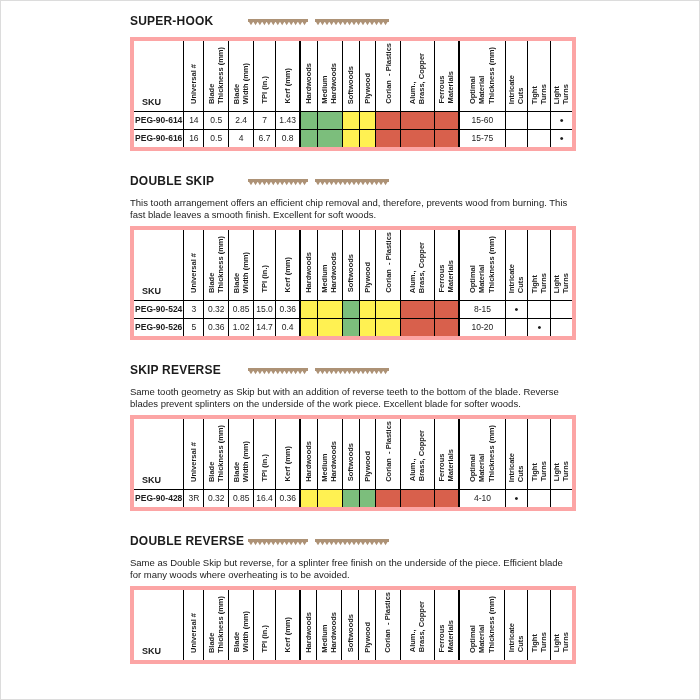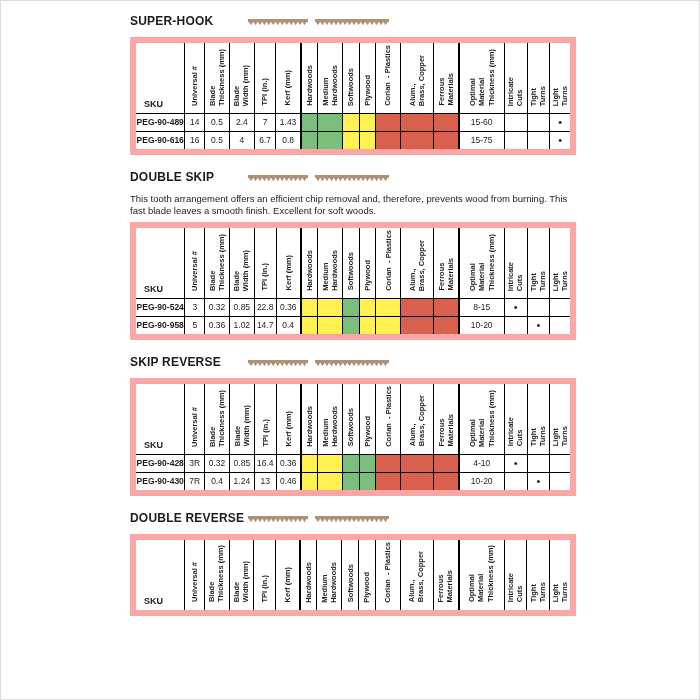--- a/index.html
+++ b/index.html
@@ -7,21 +7,21 @@
     width:700px;height:700px;background:#ffffff;
     font-family:"Liberation Sans",sans-serif;color:#1c1c1c;
     box-shadow:inset 0 0 0 1px #dcdcdc;overflow:hidden;
   }
   .page{padding:14px 124px 0 130px}
   section{margin:0}
   .title-row{display:flex;height:18px;margin-bottom:5px}
   .title-row h2{font-size:12px;margin:0;flex:0 0 118px;letter-spacing:.2px;font-weight:bold}
   .blades{display:flex;align-items:center}
   p.desc{font-size:9.5px;line-height:1.32;margin:0 0 4px;white-space:pre-line;max-width:446px}
-  table{border-collapse:collapse;table-layout:fixed;border:6px solid #fca5a5;margin-bottom:15px}
+  table{border-collapse:collapse;table-layout:fixed;border:4px solid #fca5a5;margin-bottom:23px}
   th,td{border:1px solid #000;overflow:hidden}
   th{height:52px;vertical-align:bottom;text-align:center;padding:2px 0 3px;background:#fff}
   .vtext{
     writing-mode:vertical-rl;transform:rotate(180deg);
     white-space:pre;font-size:7.5px;font-weight:bold;line-height:1.25;
     display:inline-block;text-align:left;
   }
   th.sku-h{font-size:9px;text-align:left;padding:0 0 4px 8px;font-weight:bold}
   td{height:17px;font-size:8.5px;text-align:center;padding:0;white-space:nowrap}
   td.sku-cell{font-weight:bold}
@@ -94,21 +94,21 @@
               <th><div class="vtext">Intricate
 Cuts</div></th>
               <th><div class="vtext">Tight
 Turns</div></th>
               <th><div class="vtext">Light
 Turns</div></th>
             </tr>
           </thead>
           <tbody>
             <tr>
-              <td class="sku-cell">PEG-90-489</td>
+              <td class="sku-cell">PEG-90-614</td>
               <td>14</td>
               <td>0.5</td>
               <td>2.4</td>
               <td>7</td>
               <td>1.43</td>
               <td class="mat mat-first" style="background: rgb(124, 190, 124);"></td>
               <td class="mat" style="background: rgb(124, 190, 124);"></td>
               <td class="mat" style="background: rgb(255, 241, 82);"></td>
               <td class="mat" style="background: rgb(255, 241, 82);"></td>
               <td class="mat" style="background: rgb(216, 96, 76);"></td>
@@ -207,36 +207,36 @@
               <th><div class="vtext">Light
 Turns</div></th>
             </tr>
           </thead>
           <tbody>
             <tr>
               <td class="sku-cell">PEG-90-524</td>
               <td>3</td>
               <td>0.32</td>
               <td>0.85</td>
-              <td>22.8</td>
+              <td>15.0</td>
               <td>0.36</td>
               <td class="mat mat-first" style="background: rgb(255, 241, 82);"></td>
               <td class="mat" style="background: rgb(255, 241, 82);"></td>
               <td class="mat" style="background: rgb(124, 190, 124);"></td>
               <td class="mat" style="background: rgb(255, 241, 82);"></td>
               <td class="mat" style="background: rgb(255, 241, 82);"></td>
               <td class="mat" style="background: rgb(216, 96, 76);"></td>
               <td class="mat mat-last" style="background: rgb(216, 96, 76);"></td>
               <td>8-15</td>
               <td class="marker">•</td>
               <td class="marker"></td>
               <td class="marker"></td>
             </tr>
             <tr>
-              <td class="sku-cell">PEG-90-958</td>
+              <td class="sku-cell">PEG-90-526</td>
               <td>5</td>
               <td>0.36</td>
               <td>1.02</td>
               <td>14.7</td>
               <td>0.4</td>
               <td class="mat mat-first" style="background: rgb(255, 241, 82);"></td>
               <td class="mat" style="background: rgb(255, 241, 82);"></td>
               <td class="mat" style="background: rgb(124, 190, 124);"></td>
               <td class="mat" style="background: rgb(255, 241, 82);"></td>
               <td class="mat" style="background: rgb(255, 241, 82);"></td>
@@ -257,20 +257,21 @@
       <h2>SKIP REVERSE</h2>
       <span class="blades">
           <svg width="60" height="8" viewBox="0 0 60 8" style="margin-right:7px">
             <path d="M0 0H60V3H0ZM1.0 3l2.0 3.3l2.0 -3.3ZM5.5 3l2.0 3.3l2.0 -3.3ZM9.9 3l2.0 3.3l2.0 -3.3ZM14.4 3l2.0 3.3l2.0 -3.3ZM18.8 3l2.0 3.3l2.0 -3.3ZM23.3 3l2.0 3.3l2.0 -3.3ZM27.8 3l2.0 3.3l2.0 -3.3ZM32.2 3l2.0 3.3l2.0 -3.3ZM36.7 3l2.0 3.3l2.0 -3.3ZM41.2 3l2.0 3.3l2.0 -3.3ZM45.6 3l2.0 3.3l2.0 -3.3ZM50.1 3l2.0 3.3l2.0 -3.3ZM54.5 3l2.0 3.3l2.0 -3.3Z" fill="#ad9276"></path>
           </svg>
           <svg width="74" height="8" viewBox="0 0 74 8" style="margin-right:7px">
             <path d="M0 0H74V3H0ZM1.0 3l2.0 3.3l2.0 -3.3ZM5.5 3l2.0 3.3l2.0 -3.3ZM10.0 3l2.0 3.3l2.0 -3.3ZM14.5 3l2.0 3.3l2.0 -3.3ZM19.0 3l2.0 3.3l2.0 -3.3ZM23.5 3l2.0 3.3l2.0 -3.3ZM28.0 3l2.0 3.3l2.0 -3.3ZM32.5 3l2.0 3.3l2.0 -3.3ZM37.0 3l2.0 3.3l2.0 -3.3ZM41.5 3l2.0 3.3l2.0 -3.3ZM46.0 3l2.0 3.3l2.0 -3.3ZM50.5 3l2.0 3.3l2.0 -3.3ZM55.0 3l2.0 3.3l2.0 -3.3ZM59.5 3l2.0 3.3l2.0 -3.3ZM64.0 3l2.0 3.3l2.0 -3.3ZM68.5 3l2.0 3.3l2.0 -3.3Z" fill="#ad9276"></path>
           </svg>
         </span>
     </div>
+    <p class="desc">Same tooth geometry as Skip but with an addition of reverse teeth to the bottom of the blade. Reverse blades prevent splinters on the underside of the work piece. Excellent blade for softer woods.</p>
     <div>
         <table>
           <colgroup>
             <col style="width: 52px;">
             <col style="width: 20px;">
             <col style="width: 25px;">
             <col style="width: 25px;">
             <col style="width: 22px;">
             <col style="width: 25px;">
             <col style="width: 17px;">
@@ -329,56 +330,38 @@
               <td class="mat" style="background: rgb(124, 190, 124);"></td>
               <td class="mat" style="background: rgb(124, 190, 124);"></td>
               <td class="mat" style="background: rgb(216, 96, 76);"></td>
               <td class="mat" style="background: rgb(216, 96, 76);"></td>
               <td class="mat mat-last" style="background: rgb(216, 96, 76);"></td>
               <td>4-10</td>
               <td class="marker">•</td>
               <td class="marker"></td>
               <td class="marker"></td>
             </tr>
-            <tr>
-              <td class="sku-cell">PEG-90-430</td>
-              <td>7R</td>
-              <td>0.4</td>
-              <td>1.24</td>
-              <td>13</td>
-              <td>0.46</td>
-              <td class="mat mat-first" style="background: rgb(255, 241, 82);"></td>
-              <td class="mat" style="background: rgb(255, 241, 82);"></td>
-              <td class="mat" style="background: rgb(124, 190, 124);"></td>
-              <td class="mat" style="background: rgb(124, 190, 124);"></td>
-              <td class="mat" style="background: rgb(216, 96, 76);"></td>
-              <td class="mat" style="background: rgb(216, 96, 76);"></td>
-              <td class="mat mat-last" style="background: rgb(216, 96, 76);"></td>
-              <td>10-20</td>
-              <td class="marker"></td>
-              <td class="marker">•</td>
-              <td class="marker"></td>
-            </tr>
           </tbody>
         </table>
       </div>
   </section>
 
   <section>
     <div class="title-row">
       <h2>DOUBLE REVERSE</h2>
       <span class="blades">
           <svg width="60" height="8" viewBox="0 0 60 8" style="margin-right:7px">
             <path d="M0 0H60V3H0ZM1.0 3l2.0 3.3l2.0 -3.3ZM5.5 3l2.0 3.3l2.0 -3.3ZM9.9 3l2.0 3.3l2.0 -3.3ZM14.4 3l2.0 3.3l2.0 -3.3ZM18.8 3l2.0 3.3l2.0 -3.3ZM23.3 3l2.0 3.3l2.0 -3.3ZM27.8 3l2.0 3.3l2.0 -3.3ZM32.2 3l2.0 3.3l2.0 -3.3ZM36.7 3l2.0 3.3l2.0 -3.3ZM41.2 3l2.0 3.3l2.0 -3.3ZM45.6 3l2.0 3.3l2.0 -3.3ZM50.1 3l2.0 3.3l2.0 -3.3ZM54.5 3l2.0 3.3l2.0 -3.3Z" fill="#ad9276"></path>
           </svg>
           <svg width="74" height="8" viewBox="0 0 74 8" style="margin-right:7px">
             <path d="M0 0H74V3H0ZM1.0 3l2.0 3.3l2.0 -3.3ZM5.5 3l2.0 3.3l2.0 -3.3ZM10.0 3l2.0 3.3l2.0 -3.3ZM14.5 3l2.0 3.3l2.0 -3.3ZM19.0 3l2.0 3.3l2.0 -3.3ZM23.5 3l2.0 3.3l2.0 -3.3ZM28.0 3l2.0 3.3l2.0 -3.3ZM32.5 3l2.0 3.3l2.0 -3.3ZM37.0 3l2.0 3.3l2.0 -3.3ZM41.5 3l2.0 3.3l2.0 -3.3ZM46.0 3l2.0 3.3l2.0 -3.3ZM50.5 3l2.0 3.3l2.0 -3.3ZM55.0 3l2.0 3.3l2.0 -3.3ZM59.5 3l2.0 3.3l2.0 -3.3ZM64.0 3l2.0 3.3l2.0 -3.3ZM68.5 3l2.0 3.3l2.0 -3.3Z" fill="#ad9276"></path>
           </svg>
         </span>
     </div>
+    <p class="desc">Same as Double Skip but reverse, for a splinter free finish on the underside of the piece. Efficient blade for many woods where overheating is to be avoided.</p>
     <div>
         <table>
           <colgroup>
             <col style="width: 52px;">
             <col style="width: 20px;">
             <col style="width: 25px;">
             <col style="width: 25px;">
             <col style="width: 22px;">
             <col style="width: 25px;">
             <col style="width: 17px;">

